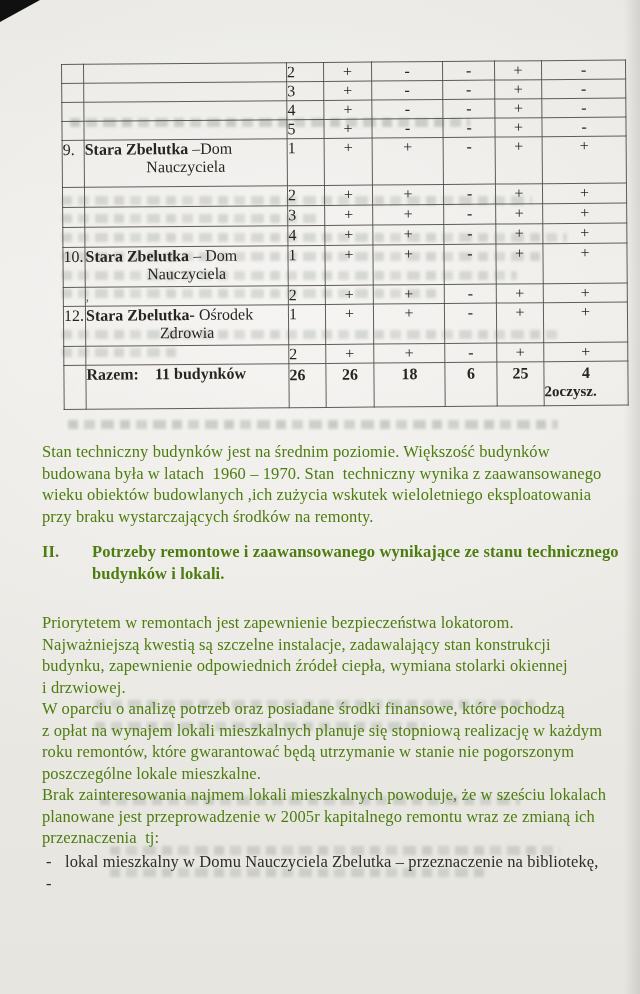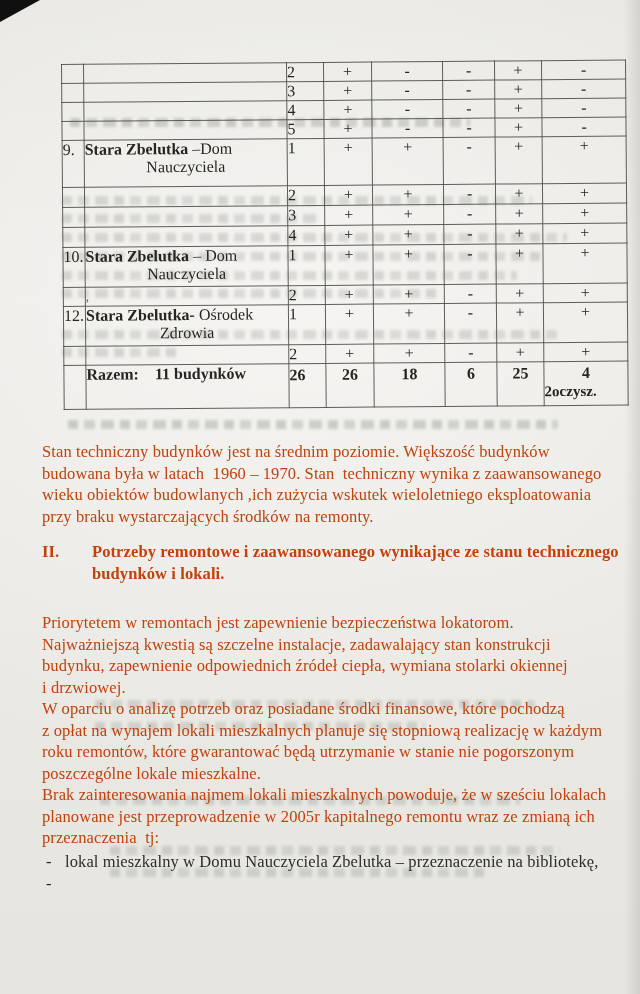--- a/index.html
+++ b/index.html
@@ -45,21 +45,21 @@
   .c-nr{padding:1px 0 0 8px;}
   .c-v{text-align:center;padding-top:1px;}
   .stray-cell{padding-left:32px;font-size:13px;color:#55534c;}
   .c-razem{white-space:pre;font-weight:bold;padding-left:8px;padding-top:2px;}
   tr.totals .c-nr, tr.totals .c-v{font-weight:bold;padding-top:2px;margin-top:12px;}
   .oczysz{text-align:left;font-size:15px;}
   
   .txt{
     position:absolute;left:42px;width:596px;
     font-size:16.5px;line-height:21.5px;letter-spacing:.1px;
-    white-space:pre;color:#c2410c;
+    white-space:pre;color:#4d7c0f;
   }
   #para1{top:441px;}
   #heading{top:541px;display:flex;font-weight:bold;white-space:normal;}
   #heading .hnum{width:50px;flex:0 0 50px;}
   #heading .htxt{white-space:pre;}
   #para2{top:612px;}
   #list{position:absolute;left:46px;top:851px;width:580px;
         font-size:16.5px;line-height:21.5px;letter-spacing:.1px;color:#2d2c27;}
   .li{display:flex;}
   .li-dash{flex:0 0 19px;}

